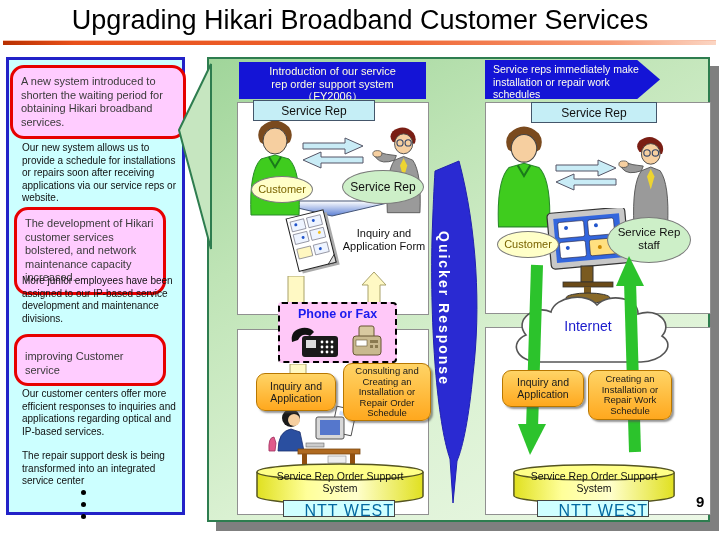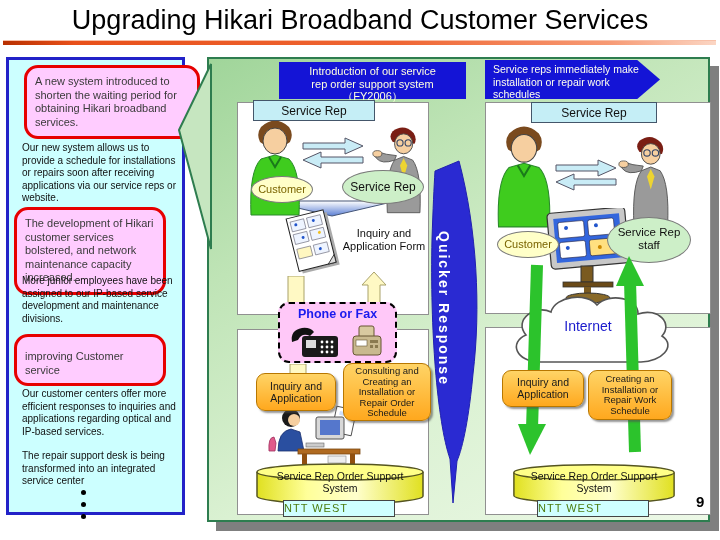--- a/index.html
+++ b/index.html
@@ -28,55 +28,55 @@
   .whitebox{background:#fff;border:1px solid #909090;}
   .bluehead{background:#1414d6;color:#fffede;font-size:11px;line-height:12.5px;text-align:center;padding-top:3px;}
   .bluehead.arrow{clip-path:polygon(0 0,87% 0,100% 50%,87% 100%,0 100%);text-align:left;padding:3px 8px 0 8px;font-size:10.5px;line-height:12.5px;color:#ffffee;}
   .srlabel{background:#c5eef6;border:1px solid #44566a;font-size:12px;color:#101010;text-align:center;padding-top:3px;z-index:2;}
   .oval{border:1.5px solid #7a7a7a;border-radius:50%;text-align:center;z-index:2;}
   .oval.yellow{background:#ffffc8;color:#7a6400;font-size:11px;}
   .oval.green{background:#cdefc8;color:#101010;font-size:12px;}
   .orange{background:linear-gradient(#ffd466,#ffa81e);border:1px solid #b87700;border-radius:9px;
           box-shadow:2px 2px 2px rgba(80,80,80,.6);color:#1a1a1a;text-align:center;z-index:3;}
   .cyl-text{font-size:10.5px;line-height:12px;color:#101010;text-align:center;z-index:3;}
-  .ntt{background:#cfffff;border:1px solid #444;font-size:11px;color:#4d7c0f;text-align:left;
+  .ntt{background:#cfffff;border:1px solid #444;font-size:16px;color:#0369a1;text-align:right;
        padding-top:1px;letter-spacing:1px;z-index:3;}
-  .phonebox{background:#ffc8f8;border:2px dashed #000;border-radius:11px;z-index:2;text-align:center;}
+  .phonebox{background:#ffc8f8;border:2px dashed #000;border-radius:4px;z-index:2;text-align:center;}
   .phonebox .cap{color:#1a1aee;font-weight:bold;font-size:12.5px;margin-top:3px;}
   .vtext{writing-mode:vertical-rl;color:#fff;font-weight:bold;font-size:14px;letter-spacing:2px;z-index:2;}
   .formlabel{font-size:11px;line-height:12.5px;color:#101010;text-align:center;}
   .cloudtext{color:#1a1acc;font-weight:normal;font-size:14px;text-align:center;z-index:2;}
   .pagenum{left:696px;top:493px;font-size:15px;font-weight:bold;color:#000;}
 </style>
 </head>
 <body>
 
 <div class="abs title">Upgrading Hikari Broadband Customer Services</div>
 <div class="abs title-rule"></div>
 
 <div class="abs sidebar">
-  <div class="abs callout" style="left:15px;top:5px;width:176px;">A new system introduced to shorten the waiting period for obtaining Hikari broadband services.</div>
+  <div class="abs callout" style="left:1px;top:5px;width:176px;">A new system introduced to shorten the waiting period for obtaining Hikari broadband services.</div>
   <div class="abs note" style="left:13px;top:82px;width:160px;">Our new system allows us to provide a schedule for installations or repairs soon after receiving applications via our service reps or website.</div>
   <div class="abs callout" style="left:5px;top:147px;width:152px;">The development of Hikari customer services bolstered, and network maintenance capacity increased.</div>
   <div class="abs note" style="left:13px;top:215px;width:160px;">More junior employees have been assigned to our IP-based service development and maintenance divisions.</div>
   <div class="abs callout" style="left:5px;top:274px;width:152px;height:52px;padding-top:13px;">improving Customer service</div>
   <div class="abs note" style="left:13px;top:328px;width:162px;">Our customer centers offer more efficient responses to inquiries and applications regarding optical and IP-based services.</div>
   <div class="abs note" style="left:13px;top:390px;width:162px;">The repair support desk is being transformed into an integrated service center</div>
   <div class="abs dot" style="left:72px;top:430px;"></div>
   <div class="abs dot" style="left:72px;top:442px;"></div>
   <div class="abs dot" style="left:72px;top:454px;"></div>
 </div>
 
 <div class="abs panel">
 
   <svg class="abs" style="left:-33px;top:3px;z-index:1;" width="37" height="190">
     <polygon points="3,68 35,2 35,187" fill="#c6e6c0" stroke="#2e7d4f" stroke-width="2"></polygon>
   </svg>
 
-  <div class="abs bluehead" style="left:30px;top:3px;width:187px;height:37px;margin-left:40px;"><span class="pre">Introduction of our service
+  <div class="abs bluehead" style="left:30px;top:3px;width:187px;height:37px;"><span class="pre">Introduction of our service
 rep order support system
 （FY2006）</span></div>
   <div class="abs whitebox" style="left:28px;top:43px;width:192px;height:213px;"></div>
   <div class="abs whitebox" style="left:28px;top:270px;width:192px;height:186px;"></div>
   <div class="abs srlabel" style="left:44px;top:41px;width:122px;height:21px;">Service Rep</div>
 
   <svg class="abs" style="left:34px;top:60px;z-index:1;" width="64" height="98" viewBox="0 0 64 98">
     <path d="M18 8 Q32 -5 46 8 Q51 15 47 23 L44 25 Q42 12 32 12 Q22 12 20 25 L17 23 Q13 15 18 8 Z" fill="#7a4a1e"></path>
     <ellipse cx="32" cy="22" rx="12" ry="13" fill="#f6cfa0" stroke="#444" stroke-width="1"></ellipse>
     <path d="M8 96 Q6 52 18 40 L32 36 L46 40 Q58 52 56 96 Z" fill="#3fcc1e" stroke="#2a8a2a" stroke-width="1"></path>

